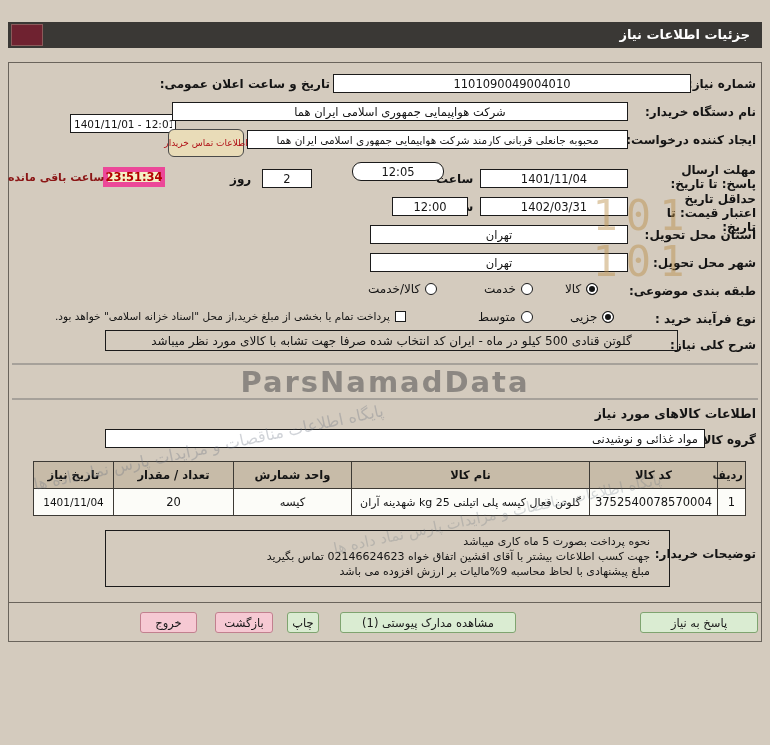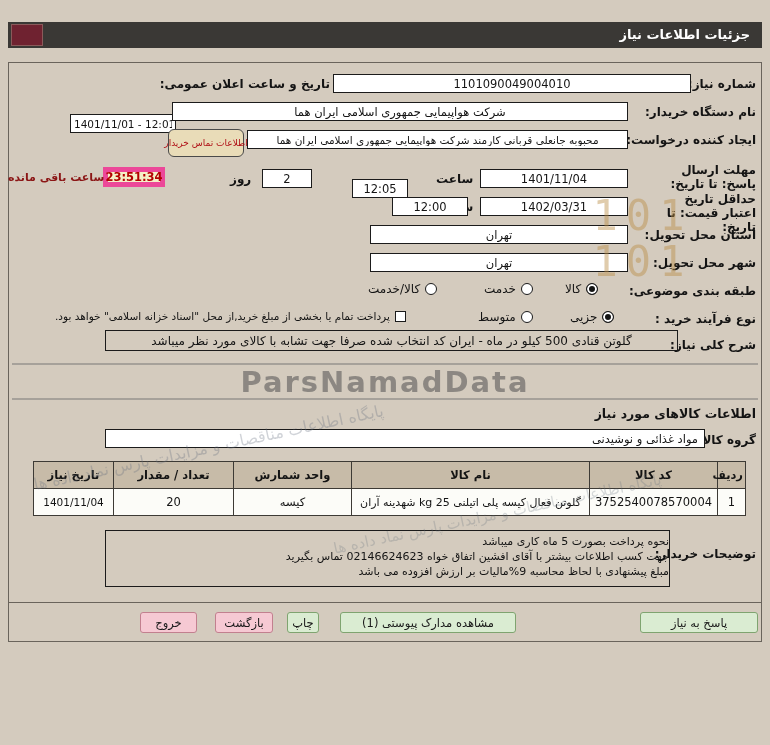--- a/index.html
+++ b/index.html
@@ -44,21 +44,21 @@
 <div class="lbl" style="right:14px;top:105px">نام دستگاه خریدار:</div>
 <input class="fld" readonly="" style="left: 172px; top: 102px; width: 456px;" value="شرکت هواپیمایی جمهوری اسلامی ایران هما">
 
 <div class="lbl" style="right:14px;top:133px">ایجاد کننده درخواست:</div>
 <input class="fld" readonly="" style="left: 247px; top: 130px; width: 381px; font-size: 10.5px;" value="محبوبه جانعلی قربانی کارمند شرکت هواپیمایی جمهوری اسلامی ایران هما">
 <button class="btn" style="left:168px;top:129px;width:76px;height:28px;background:#e9dcb8;border:1px solid #4a4a4a;color:#b01117;font-size:9px;border-radius:6px">اطلاعات تماس خریدار</button>
 
 <div class="lbl wrap" style="right:14px;top:163px">مهلت ارسال پاسخ: تا تاریخ:</div>
 <input class="fld" readonly="" dir="ltr" style="left: 480px; top: 169px; width: 148px;" value="1401/11/04">
 <div class="lbl" style="left:436px;top:172px">ساعت</div>
-<input class="fld" readonly="" dir="ltr" style="left: 352px; top: 179px; width: 56px;" value="12:05">
+<input class="fld" readonly="" dir="ltr" style="left: 352px; top: 162px; width: 92px; border-radius: 9px;" value="12:05">
 <input class="fld" readonly="" dir="ltr" style="left: 262px; top: 169px; width: 50px;" value="2">
 <div class="lbl" style="left:230px;top:172px">روز</div>
 <div class="box" style="left:103px;top:167px;width:62px;height:20px;background:#f4f0c8;border:5px solid #ec4899;display:flex;align-items:center;justify-content:center">
   <span dir="ltr" style="color:#b30000;font-weight:bold;font-size:11.5px">23:51:34</span>
 </div>
 <div class="lbl" style="left:8px;top:171px;color:#8b1515;font-size:11px">ساعت باقی مانده</div>
 
 <div class="lbl wrap" style="right:14px;top:192px">حداقل تاریخ اعتبار قیمت: تا تاریخ:</div>
 <input class="fld" readonly="" dir="ltr" style="left: 480px; top: 197px; width: 148px;" value="1402/03/31">
 <div class="lbl" style="left:436px;top:200px">ساعت</div>
@@ -132,21 +132,21 @@
       <td dir="ltr">3752540078570004</td>
       <td style="font-size:11px">گلوتن فعال کیسه پلی اتیلنی 25 kg شهدینه آران</td>
       <td>کیسه</td>
       <td>20</td>
       <td dir="ltr" style="font-size:10.5px">1401/11/04</td>
     </tr>
   </tbody>
 </table>
 
 <div class="lbl" style="right:14px;top:547px">توضیحات خریدار:</div>
-<div class="box" style="left:105px;top:530px;width:565px;height:57px;padding:3px 0">
+<div class="box" style="left:105px;top:530px;width:565px;height:57px;padding:3px 19px">
   <div class="notes-line">نحوه پرداخت بصورت 5 ماه کاری میباشد</div>
   <div class="notes-line">جهت کسب اطلاعات بیشتر با آقای افشین اتفاق خواه 02146624623 تماس بگیرید</div>
   <div class="notes-line">مبلغ پیشنهادی با لحاظ محاسبه 9%مالیات بر ارزش افزوده می باشد</div>
 </div>
 
 <div class="abs" style="left:9px;top:602px;width:752px;height:1px;background:#6a645c;z-index:10"></div>
 
 <button class="btn green" style="left:640px;top:612px;width:118px">پاسخ به نیاز</button>
 <button class="btn green" style="left:340px;top:612px;width:176px">مشاهده مدارک پیوستی (1)</button>
 <button class="btn green" style="left:287px;top:612px;width:32px">چاپ</button>

